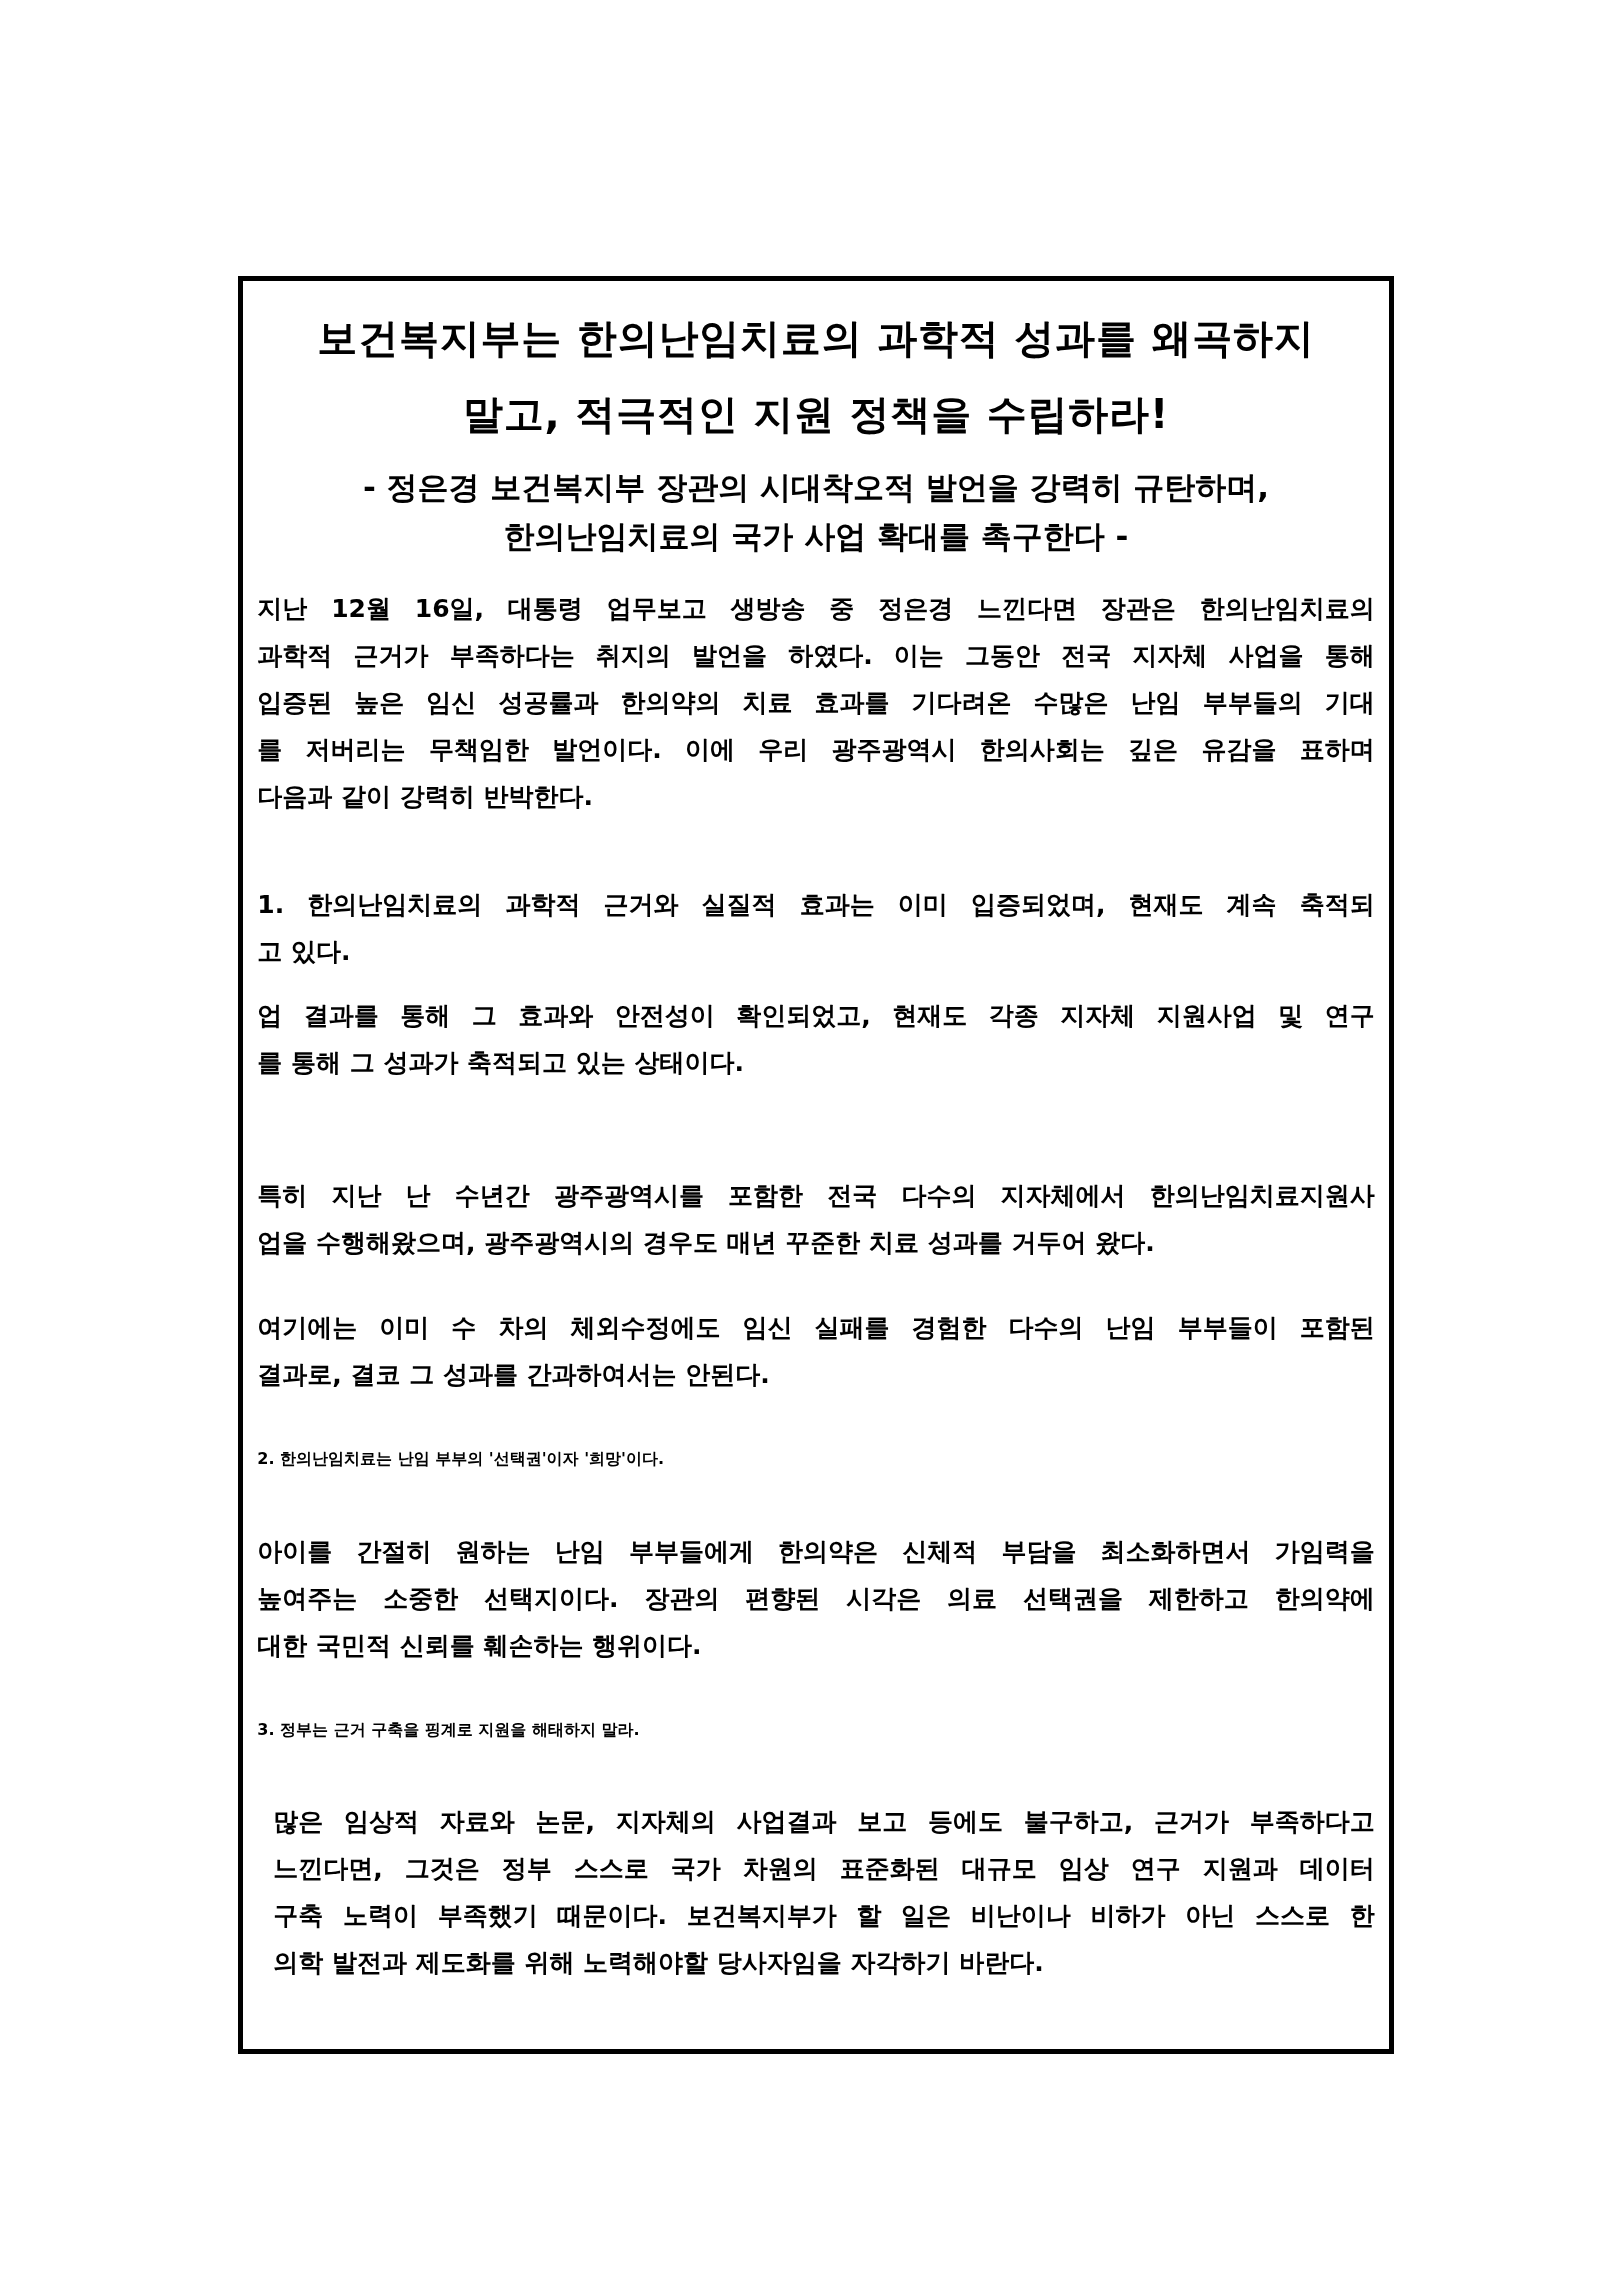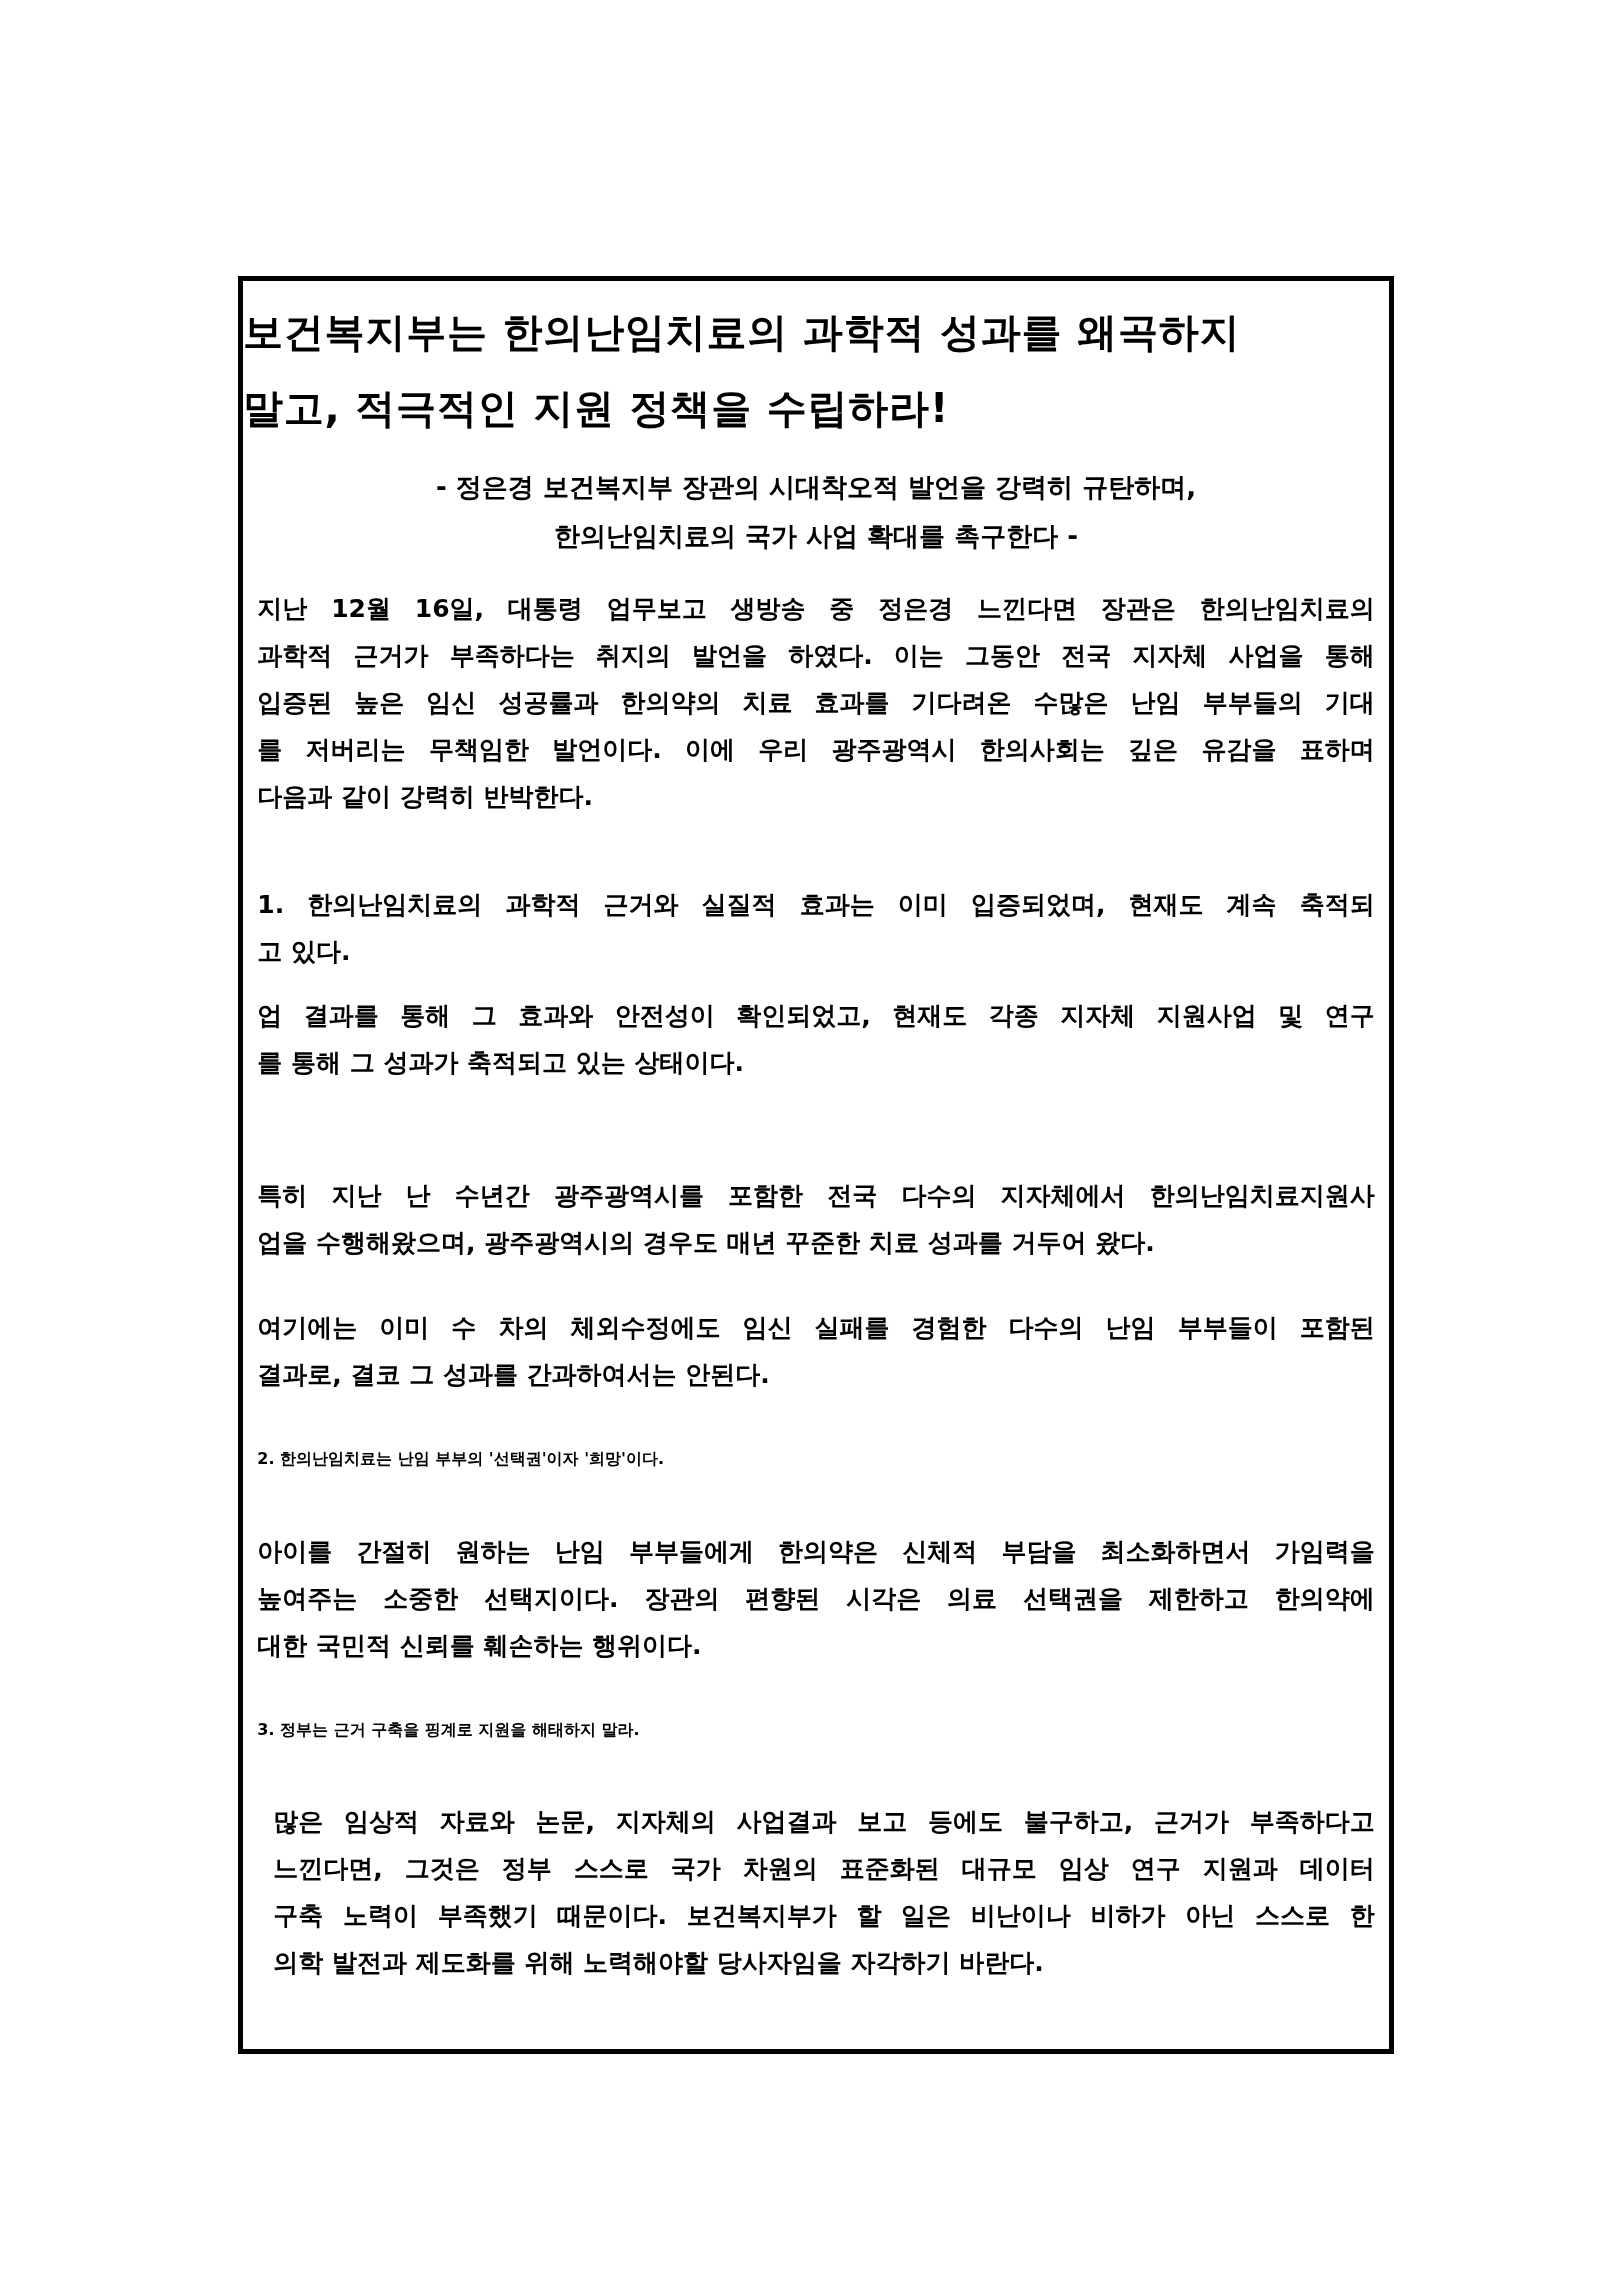--- a/index.html
+++ b/index.html
@@ -22,35 +22,35 @@
       width: 1146px;
       height: 1768px;
       border: 5.6px solid #000000;
       background: #ffffff;
       box-sizing: content-box;
     }
     .title {
       position: absolute;
       left: 0;
       width: 100%;
-      top: 13px;
-      text-align: left;
+      top: 19px;
+      text-align: center;
       font-weight: bold;
       font-size: 40px;
       line-height: 76px;
       letter-spacing: 0.8px;
     }
     .subtitle {
       position: absolute;
       left: 0;
       width: 100%;
       top: 182px;
       text-align: center;
       font-weight: bold;
-      font-size: 26px;
+      font-size: 31px;
       line-height: 49px;
     }
     .body-text {
       position: absolute;
       left: 14.3px;
       right: 14.3px;
       font-weight: bold;
       font-size: 25px;
       line-height: 47px;
       text-align: justify;

